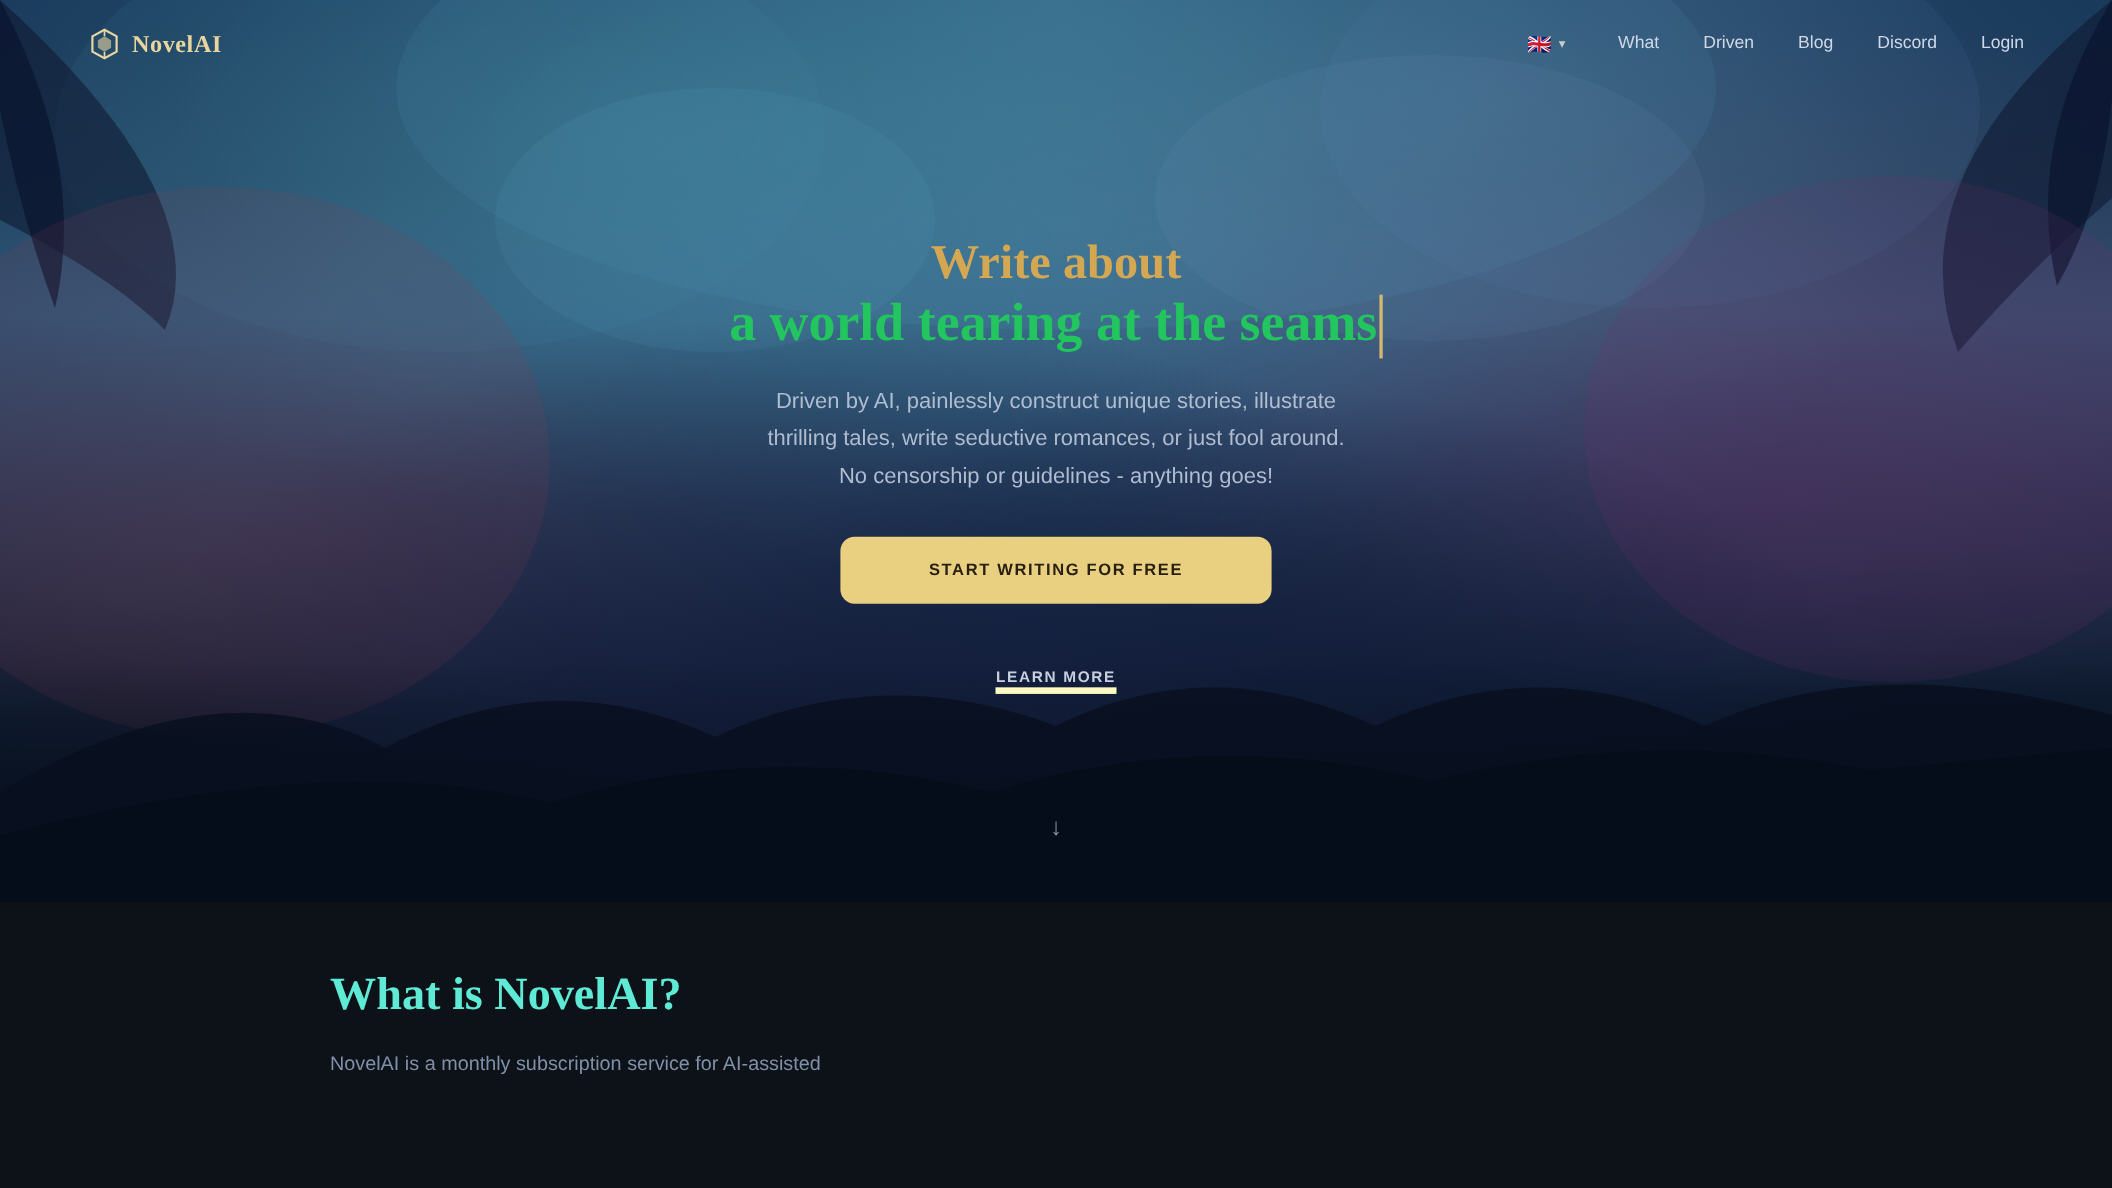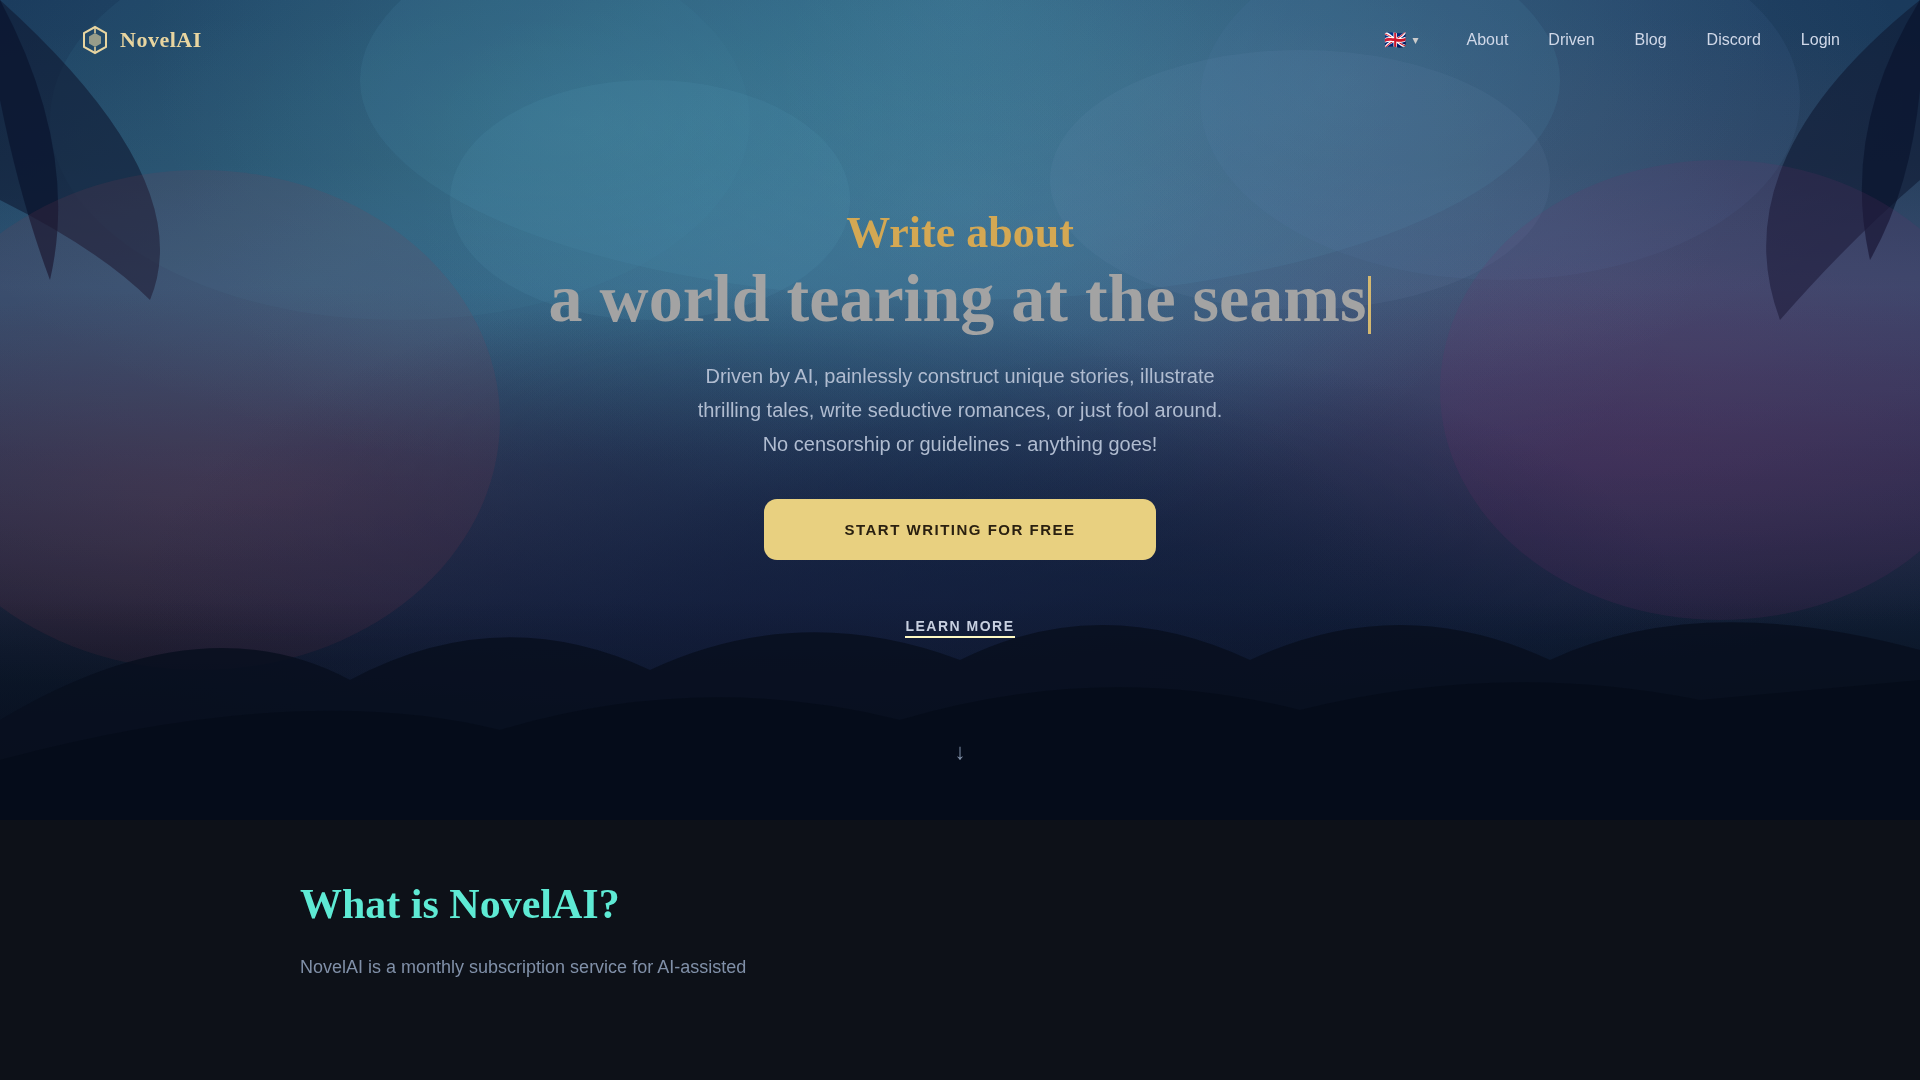--- a/index.html
+++ b/index.html
@@ -143,23 +143,23 @@
       font-family: 'Georgia', serif;
       font-size: 44px;
       font-weight: bold;
       color: #d4a853;
       line-height: 1.15;
       display: block;
     }
 
     .hero-title-line2 {
       font-family: 'Georgia', serif;
-      font-size: 68px;
-      font-weight: bold;
-      color: #a3a3a3;
+      font-size: 49px;
+      font-weight: bold;
+      color: #22c55e;
       line-height: 1.15;
       display: block;
     }
 
     .cursor-bar {
       display: inline-block;
       width: 3px;
       height: 58px;
       background: #d4b870;
       vertical-align: middle;
@@ -201,21 +201,21 @@
       display: block;
       margin-top: 30px;
       font-family: 'Arial', sans-serif;
       font-size: 14px;
       font-weight: bold;
       letter-spacing: 1.5px;
       color: #c8d0e0;
       text-transform: uppercase;
       text-decoration: none;
       cursor: pointer;
-      border-bottom: 2px solid #fef9c3;
+      border-bottom: 6px solid #fef9c3;
       display: inline-block;
       padding-bottom: 2px;
     }
 
     .learn-more-wrapper {
       margin-top: 28px;
     }
 
     
     .scroll-arrow {
@@ -305,21 +305,21 @@
         <line x1="15" y1="22" x2="15" y2="28" stroke="#e8d5a0" stroke-width="1.5"></line>
       </svg>
       <span class="brand-name">NovelAI</span>
     </div>
 
     <div class="navbar-nav">
       <div class="lang-selector">
         <span class="lang-flag">🇬🇧</span>
         <span class="lang-chevron">▾</span>
       </div>
-      <a class="nav-link">About</a>
+      <a class="nav-link">What</a>
       <a class="nav-link">Driven</a>
       <a class="nav-link">Blog</a>
       <a class="nav-link">Discord</a>
       <a class="nav-link">Login</a>
     </div>
   </nav>
 
   <div class="hero-content">
     <span class="hero-title-line1">Write about</span>
     <span class="hero-title-line2">

